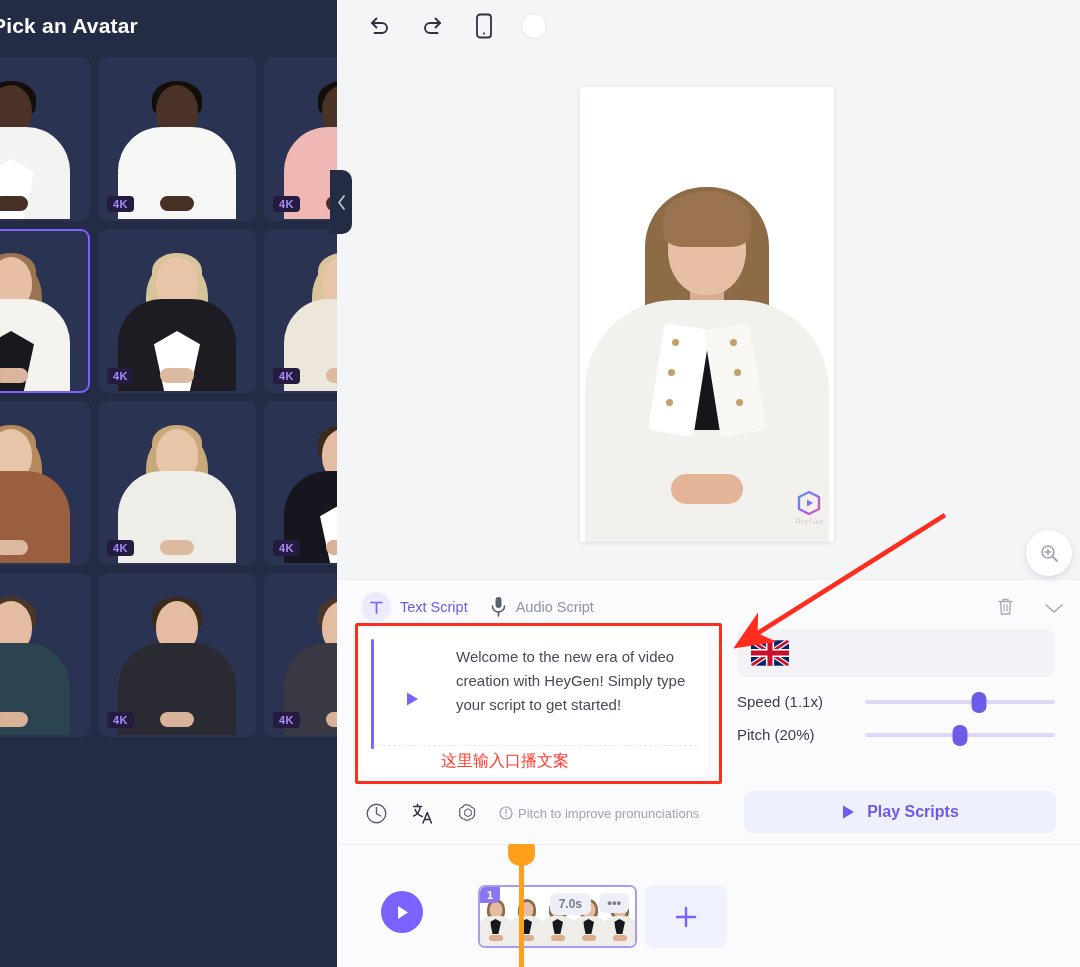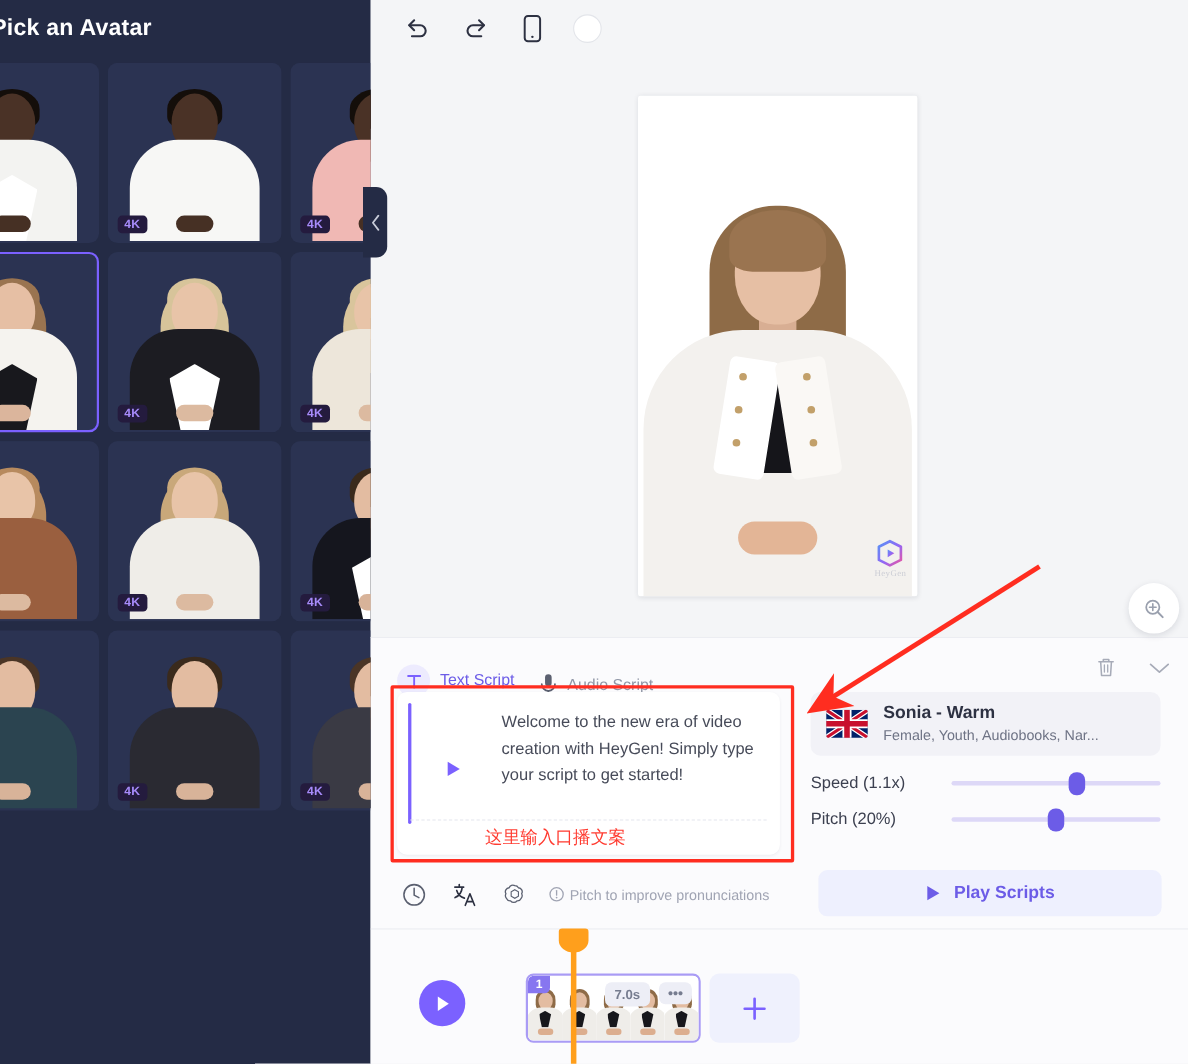--- a/index.html
+++ b/index.html
@@ -120,21 +120,21 @@
     position: absolute; right: 8px; bottom: 3px; width: 46px; height: 46px; border-radius: 50%;
     background: #FFFFFF; box-shadow: 0 2px 7px rgba(20,25,50,.12);
     display: flex; align-items: center; justify-content: center; cursor: pointer; z-index: 15;
   }
 
   
   .script-panel {
     position: absolute; left: 0; top: 579px; width: 743px; height: 265px;
     background: #FBFBFD; border-top: 1px solid #ECEDF2;
   }
-  .script-tabs { position: absolute; left: 24px; top: 12px; display: flex; align-items: flex-end; gap: 22px; margin-top: 12px; }
+  .script-tabs { position: absolute; left: 24px; top: 12px; display: flex; align-items: center; gap: 22px; }
   .tab { display: flex; align-items: center; gap: 9px; cursor: pointer; }
   .tab-icon-circle {
     width: 30px; height: 30px; border-radius: 50%; background: #EDEBFE;
     display: flex; align-items: center; justify-content: center;
   }
   .tab-label { font-size: 14.5px; }
   .tab.active .tab-label { color: #6C5CE7; }
   .tab.inactive .tab-label { color: #9096A6; }
   .panel-actions { position: absolute; right: 16px; top: 17px; display: flex; align-items: center; gap: 30px; }
 
@@ -493,24 +493,20 @@
       <div class="voice-panel">
         <div class="voice-card">
           <div class="flag">
             <svg width="38" height="26" viewBox="0 0 60 40">
               <rect width="60" height="40" fill="#012169"></rect>
               <path d="M0 0 L60 40 M60 0 L0 40" stroke="#FFF" stroke-width="8"></path>
               <path d="M0 0 L60 40 M60 0 L0 40" stroke="#C8102E" stroke-width="4.5"></path>
               <path d="M30 0 V40 M0 20 H60" stroke="#FFF" stroke-width="13"></path>
               <path d="M30 0 V40 M0 20 H60" stroke="#C8102E" stroke-width="8"></path>
             </svg>
-          </div>
-          <div>
-            <div class="voice-name">Sonia - Warm</div>
-            <div class="voice-desc">Female, Youth, Audiobooks, Nar...</div>
           </div>
         </div>
 
         <div class="slider-row">
           <div class="slider-label">Speed (1.1x)</div>
           <div class="slider-track">
             <div class="slider-thumb" id="speed-thumb" style="left: 60%;"></div>
           </div>
         </div>
         <div class="slider-row">

